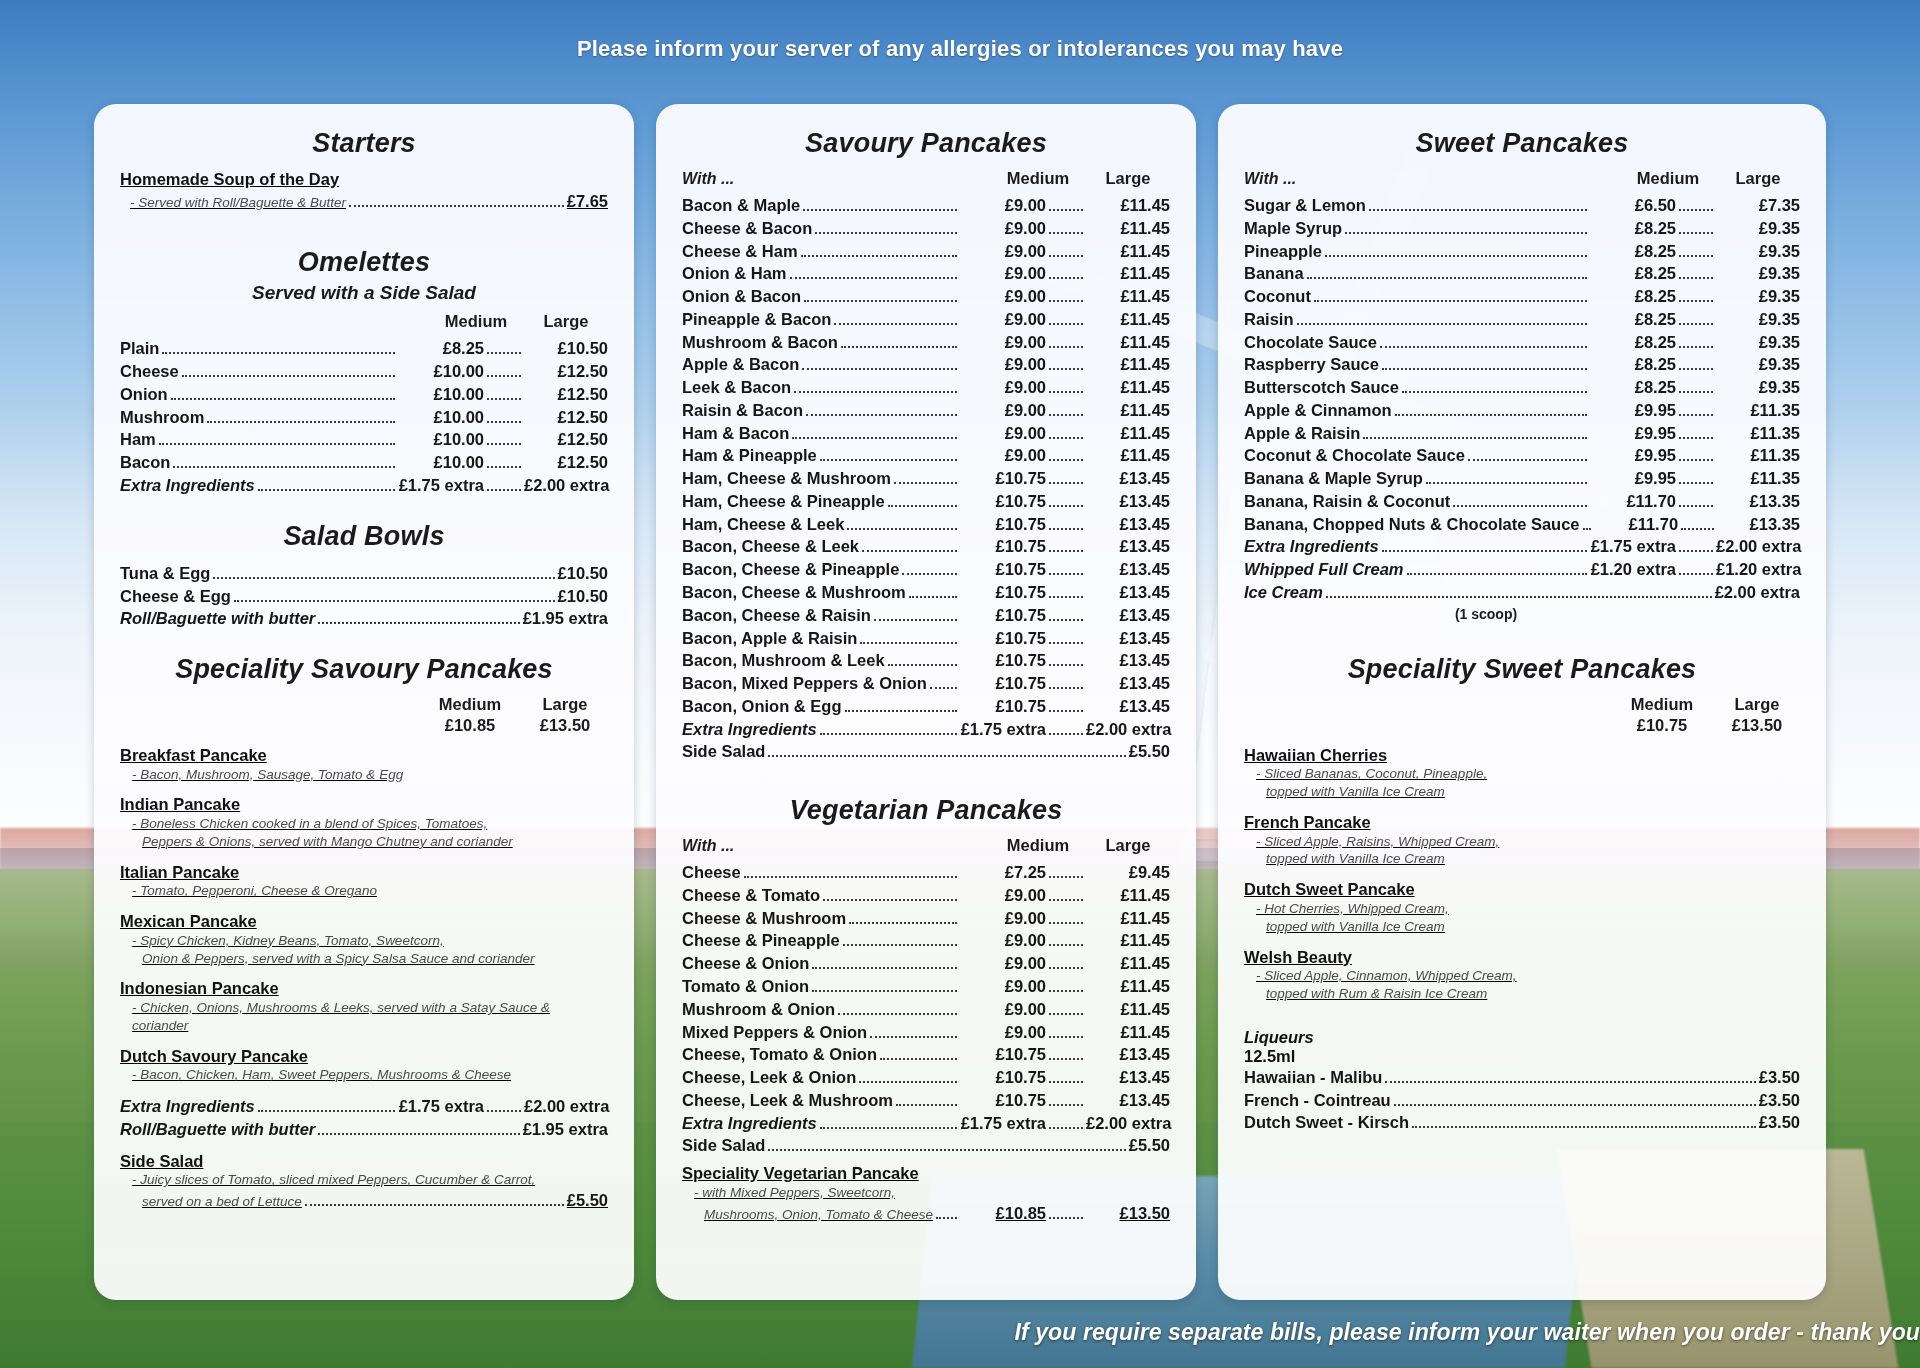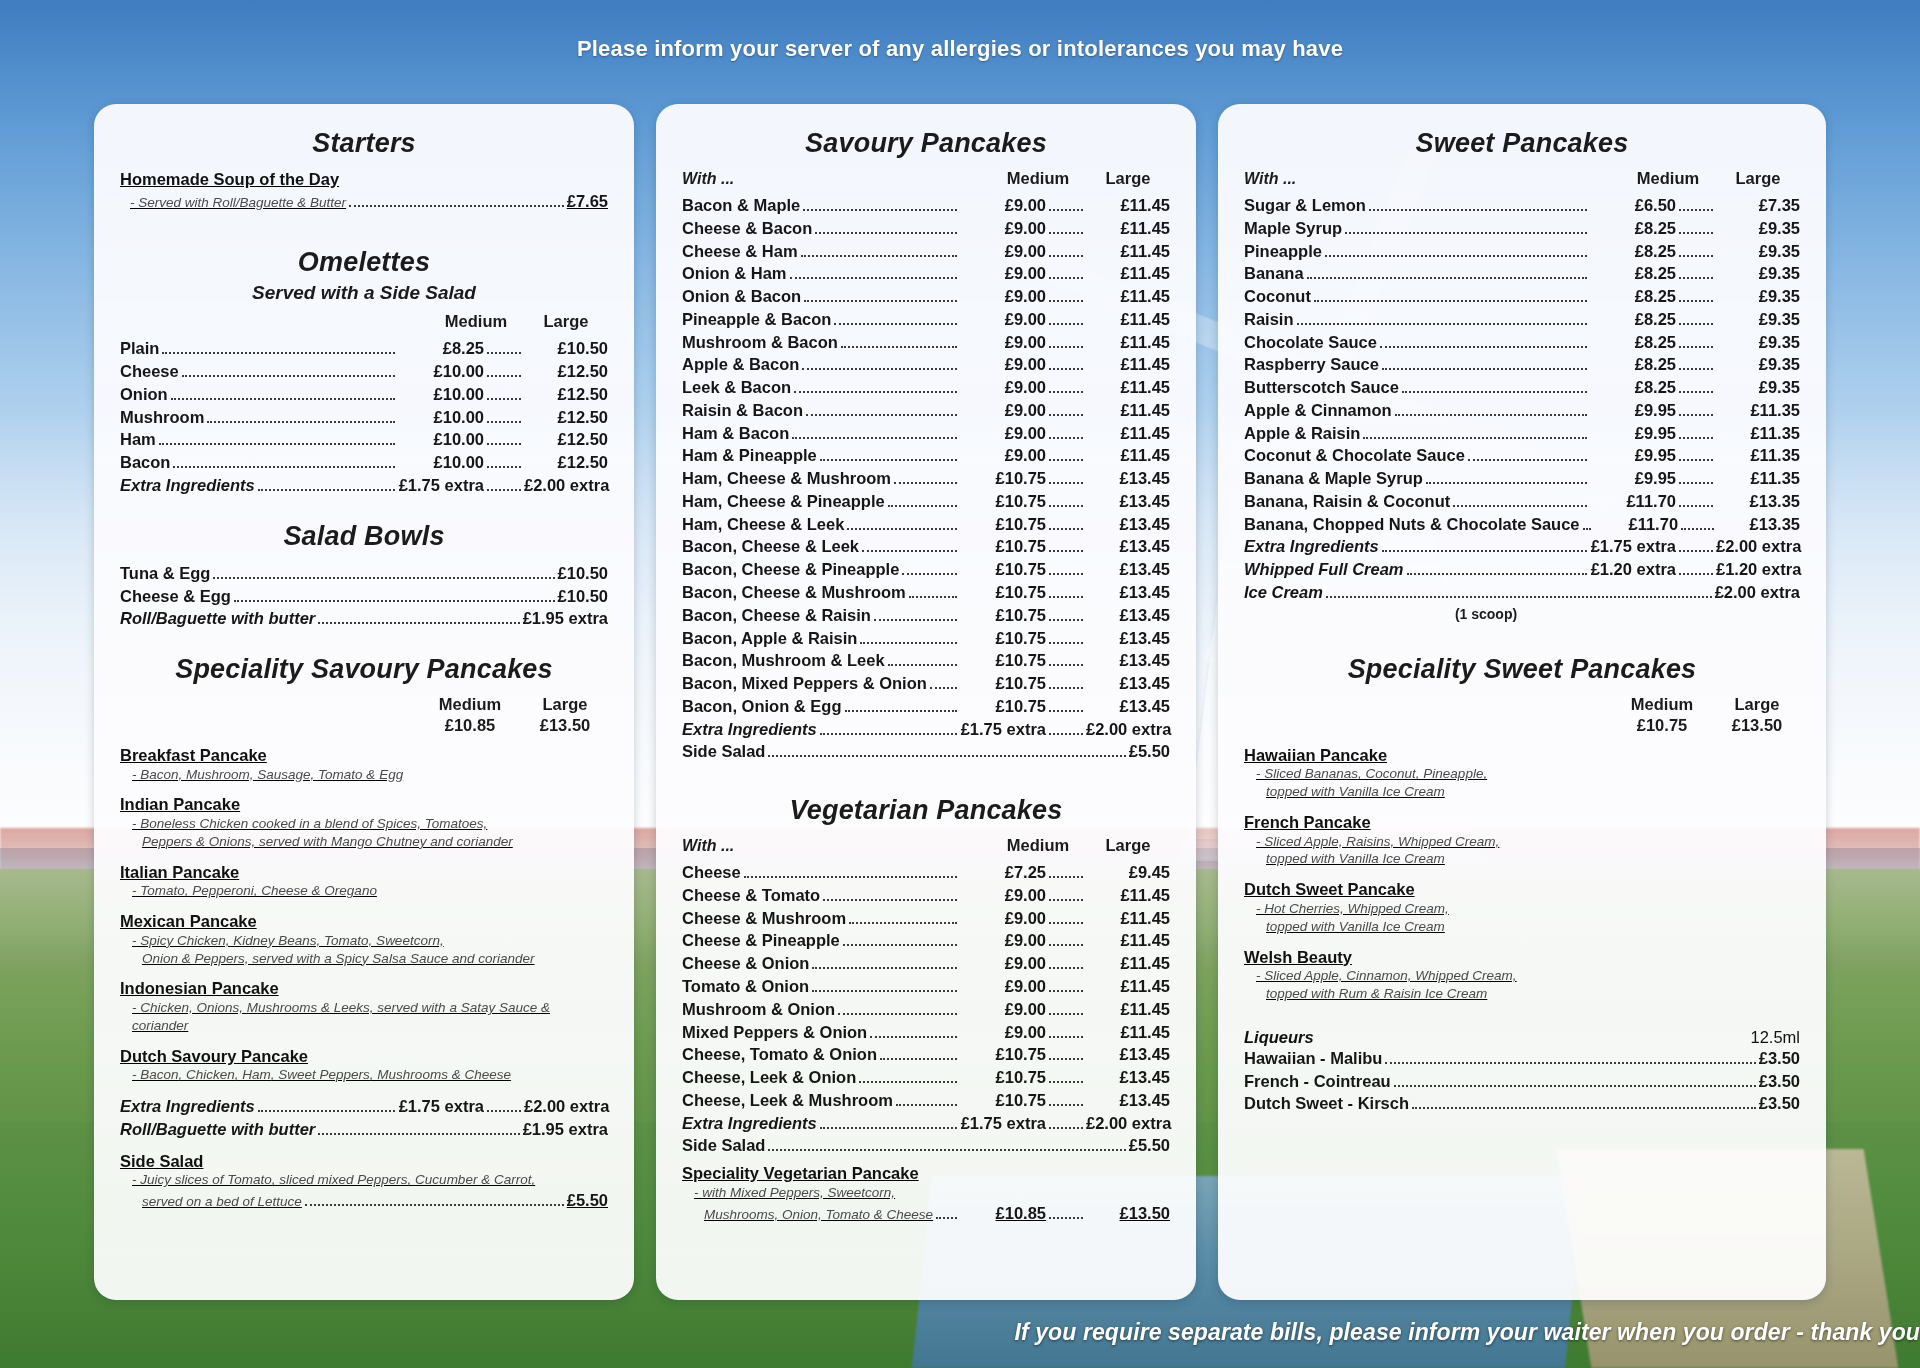--- a/index.html
+++ b/index.html
@@ -183,23 +183,23 @@
     line-height: 1.32;
     padding-left: 12px;
   }
 
   .gap-s { height: 10px; }
   .gap-m { height: 18px; }
   .gap-l { height: 26px; }
 
   .center-small { text-align: center; font-size: 14px; font-weight: 600; color:#1b1b1b; }
 
-  .liq-head { display:flex; justify-content:space-between; font-size:16.5px; color:#111; margin-top: 4px;}
+  .liq-head { display:flex; justify-content:flex-end; font-size:16.5px; color:#111; margin-top: 4px; flex-direction: column;}
   .liq-head .lab { font-style: italic; font-weight: 700; }
-  .liq-head .ml { font-weight: 400; }
+  .liq-head .ml { font-weight: 700; }
 </style>
 </head>
 <body>
 
 <div id="bg">
   <div class="sky"></div>
   <div class="sky-haze"></div>
   <div class="horizon-town"></div>
   <div class="houses-left"></div>
   <div class="houses-right"></div>
@@ -856,21 +856,21 @@
     <div class="colhead2">
       <span class="m">Medium</span>
       <span class="l">Large</span>
     </div>
     <div class="priceline">
       <span class="m">£10.75</span>
       <span class="l">£13.50</span>
     </div>
     <div id="spec-sweet-dishes">
         <div class="dish">
-          <div class="dish-name">Hawaiian Pancake</div>
+          <div class="dish-name">Hawaiian Cherries</div>
           <div class="dish-desc">
             <div style="padding-left: 0px;">- Sliced Bananas, Coconut, Pineapple,</div>
             <div style="padding-left: 10px;">topped with Vanilla Ice Cream</div>
           </div>
         </div>
         <div class="dish">
           <div class="dish-name">French Pancake</div>
           <div class="dish-desc">
             <div style="padding-left: 0px;">- Sliced Apple, Raisins, Whipped Cream,</div>
             <div style="padding-left: 10px;">topped with Vanilla Ice Cream</div>

